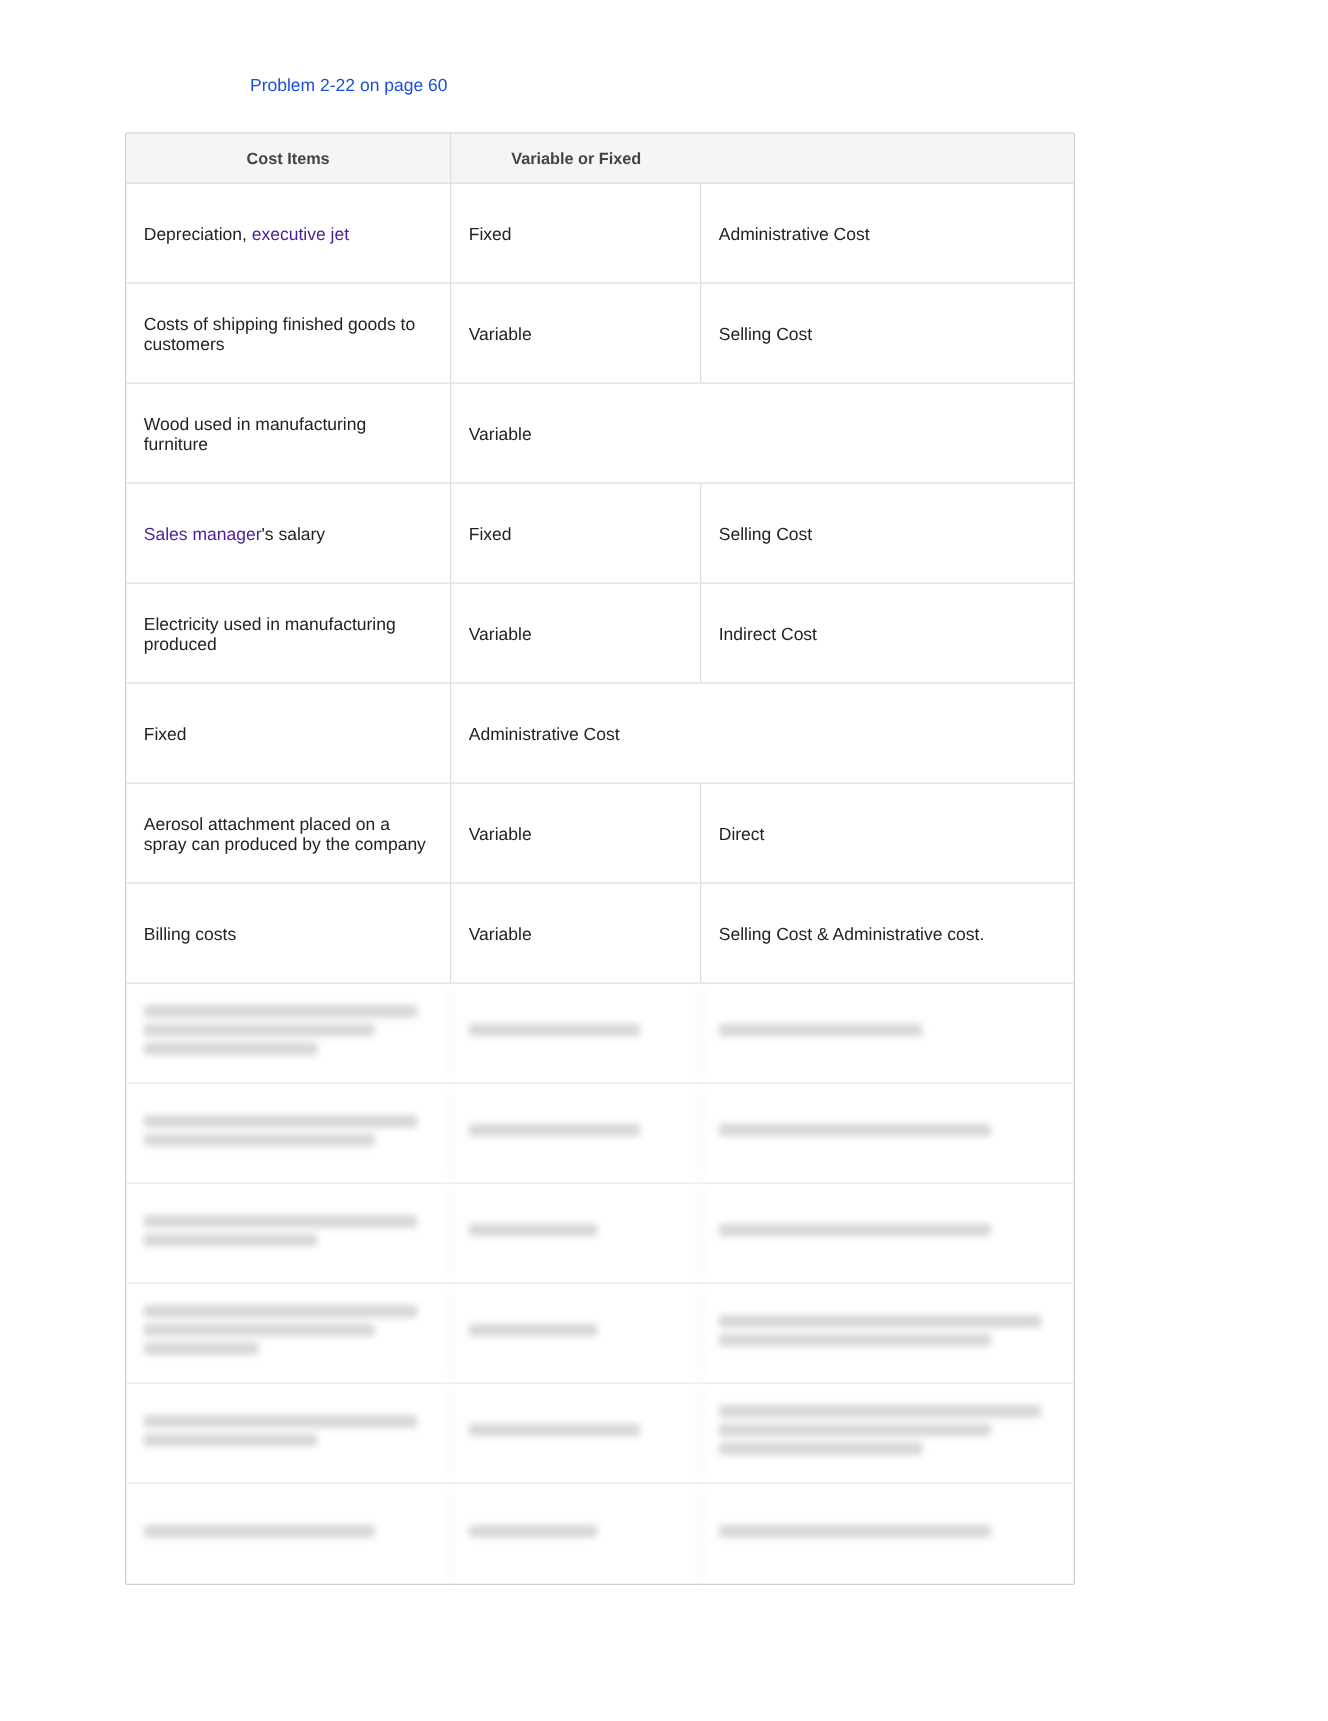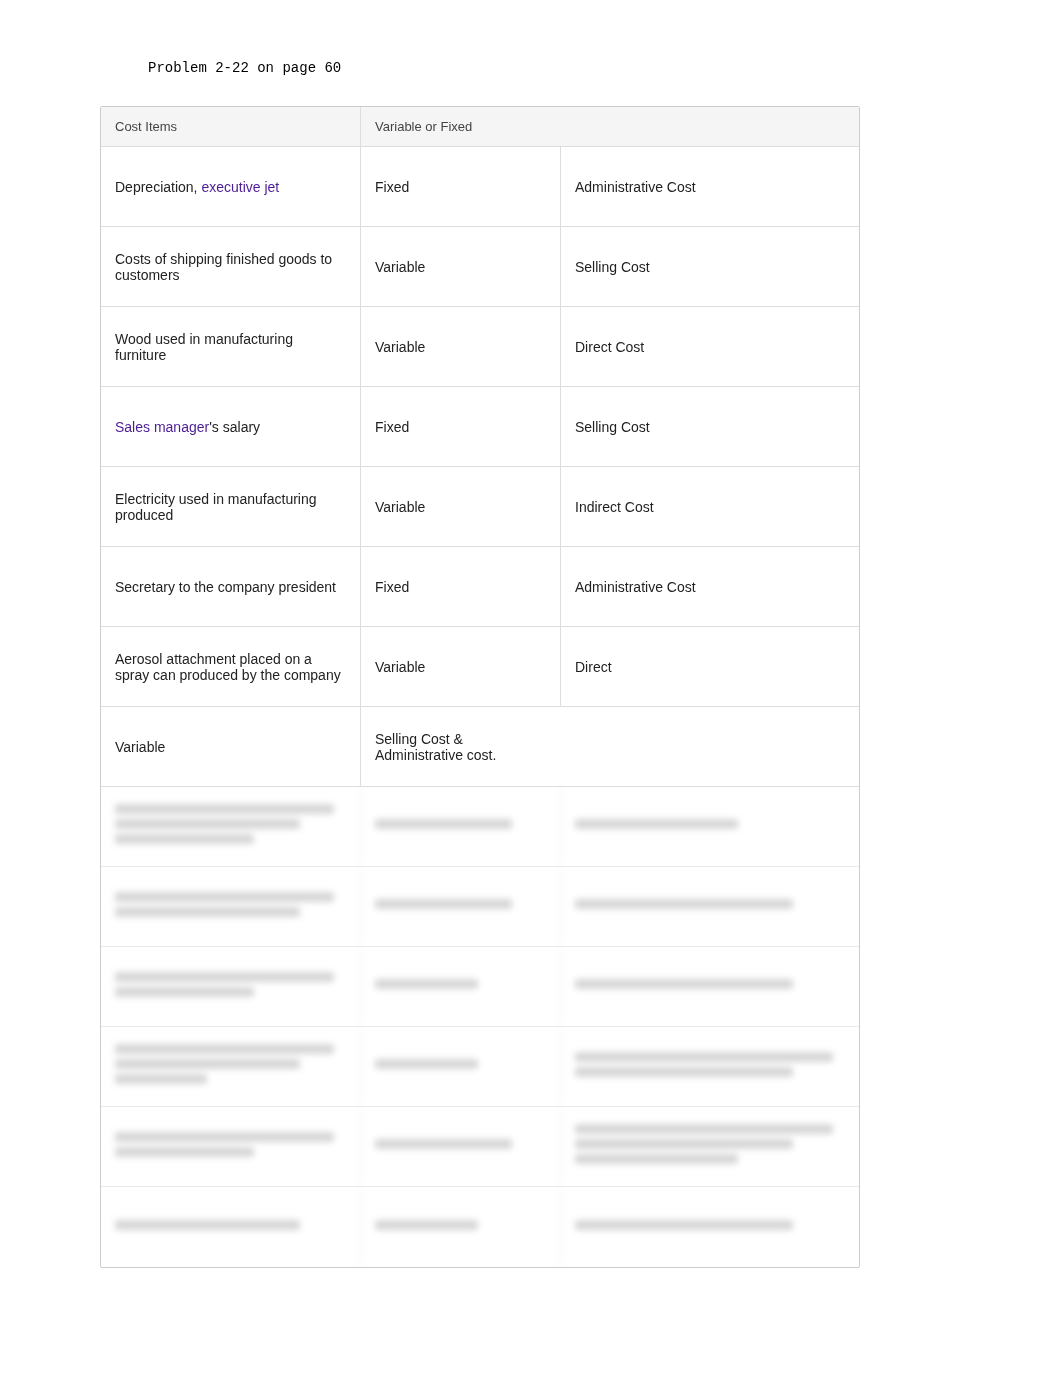--- a/index.html
+++ b/index.html
@@ -11,24 +11,23 @@
       width: 1062px;
       min-height: 1377px;
     }
 
     .page-container {
       padding: 60px 80px;
     }
 
     .page-title {
       font-size: 14px;
-      color: #000000;
+      color: #1d4ed8;
       margin-bottom: 30px;
-      margin-left: 68px;
-      font-family: Liberation Mono, monospace;
+      margin-left: 120px;
     }
 
     .table-wrapper {
       border: 1px solid #ccc;
       border-radius: 2px;
       width: 760px;
       margin-left: 20px;
     }
 
     .table-row {
@@ -54,23 +53,24 @@
       align-items: flex-start;
       flex-direction: column;
       justify-content: center;
     }
 
     .cell:last-child {
       border-right: none;
     }
 
     .header-row .cell {
-      font-weight: normal;
+      font-weight: bold;
       color: #444;
       font-size: 13px;
+      align-items: center;
     }
 
     .link-blue {
       color: #4c1d95;
     }
 
     .blurred-row .cell {
       filter: blur(3px);
       user-select: none;
       pointer-events: none;
@@ -138,23 +138,20 @@
       </div>
     </div>
 
     <div class="table-row">
       <div class="cell">
         <span>Wood used in manufacturing furniture</span>
       </div>
       <div class="cell">
         <span>Variable</span>
       </div>
-      <div class="cell">
-        <span>Direct Cost</span>
-      </div>
     </div>
 
     <div class="table-row">
       <div class="cell">
         <span><span class="link-blue">Sales manager</span>'s salary</span>
       </div>
       <div class="cell">
         <span>Fixed</span>
       </div>
       <div class="cell">
@@ -169,43 +166,43 @@
       <div class="cell">
         <span>Variable</span>
       </div>
       <div class="cell">
         <span>Indirect Cost</span>
       </div>
     </div>
 
     <div class="table-row">
       <div class="cell">
-        <span>Secretary to the company president</span>
-      </div>
-      <div class="cell">
         <span>Fixed</span>
       </div>
       <div class="cell">
         <span>Administrative Cost</span>
       </div>
     </div>
 
     <div class="table-row">
       <div class="cell">
         <span>Aerosol attachment placed on a spray can produced by the company</span>
       </div>
       <div class="cell">
         <span>Variable</span>
       </div>
       <div class="cell">
         <span>Direct</span>
       </div>
     </div>
 
     <div class="table-row">
+      <div class="cell">
+        <span>Billing costs</span>
+      </div>
       <div class="cell">
         <span>Variable</span>
       </div>
       <div class="cell">
         <span>Selling Cost &amp; Administrative cost.</span>
       </div>
     </div>
 
     <div class="table-row blurred-row">
       <div class="cell">

